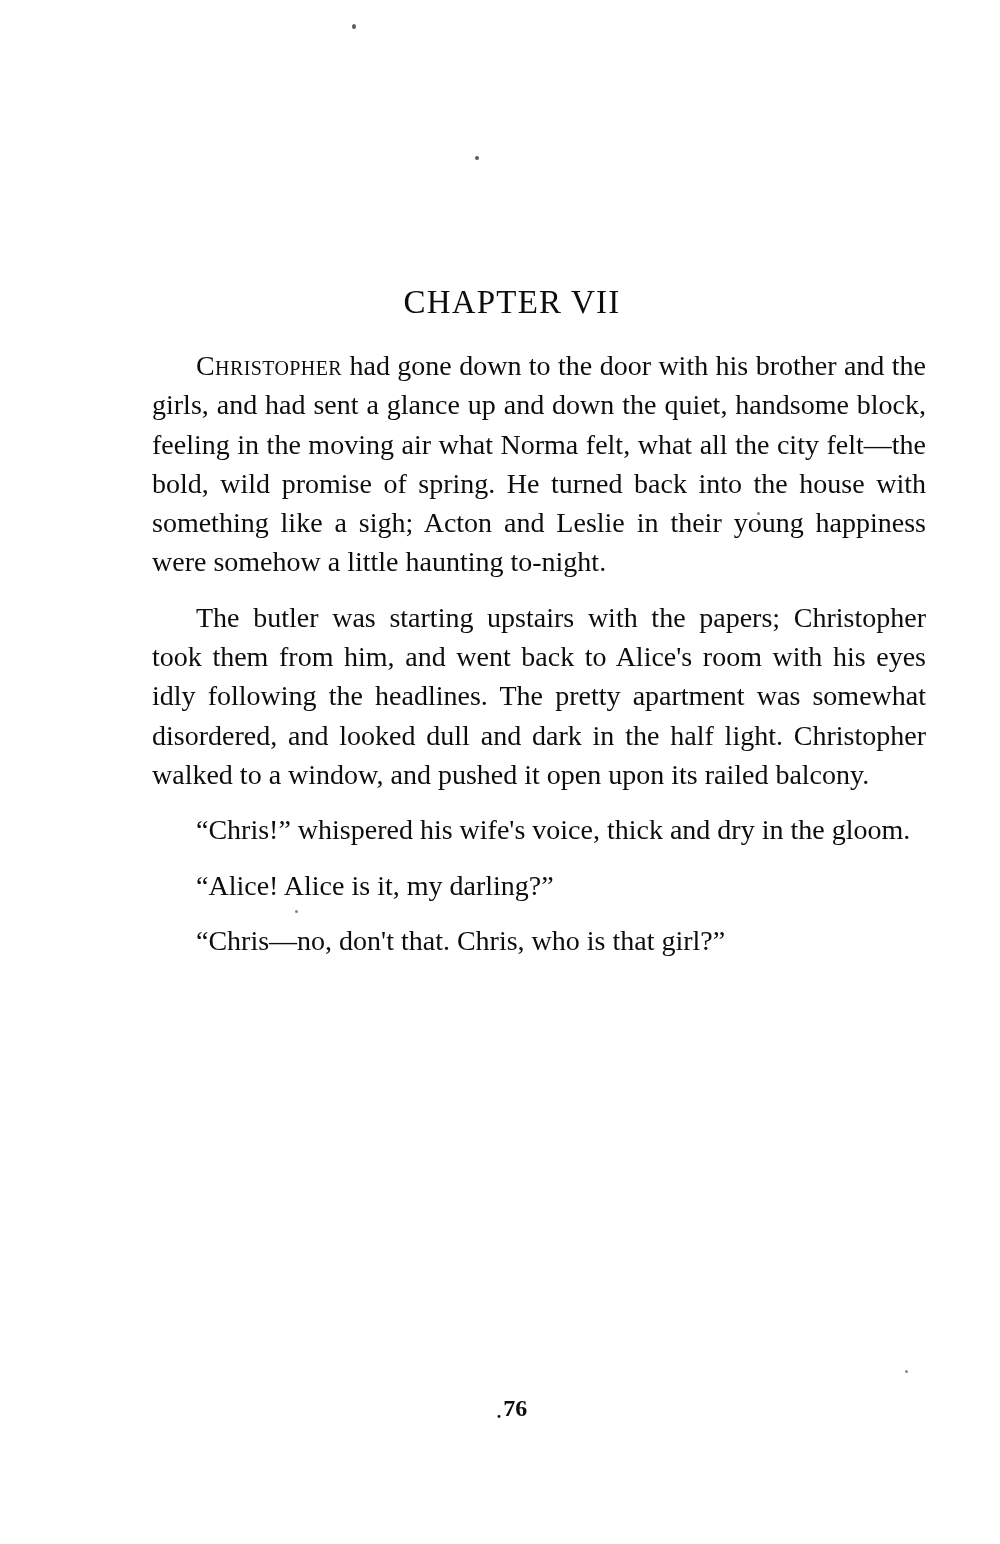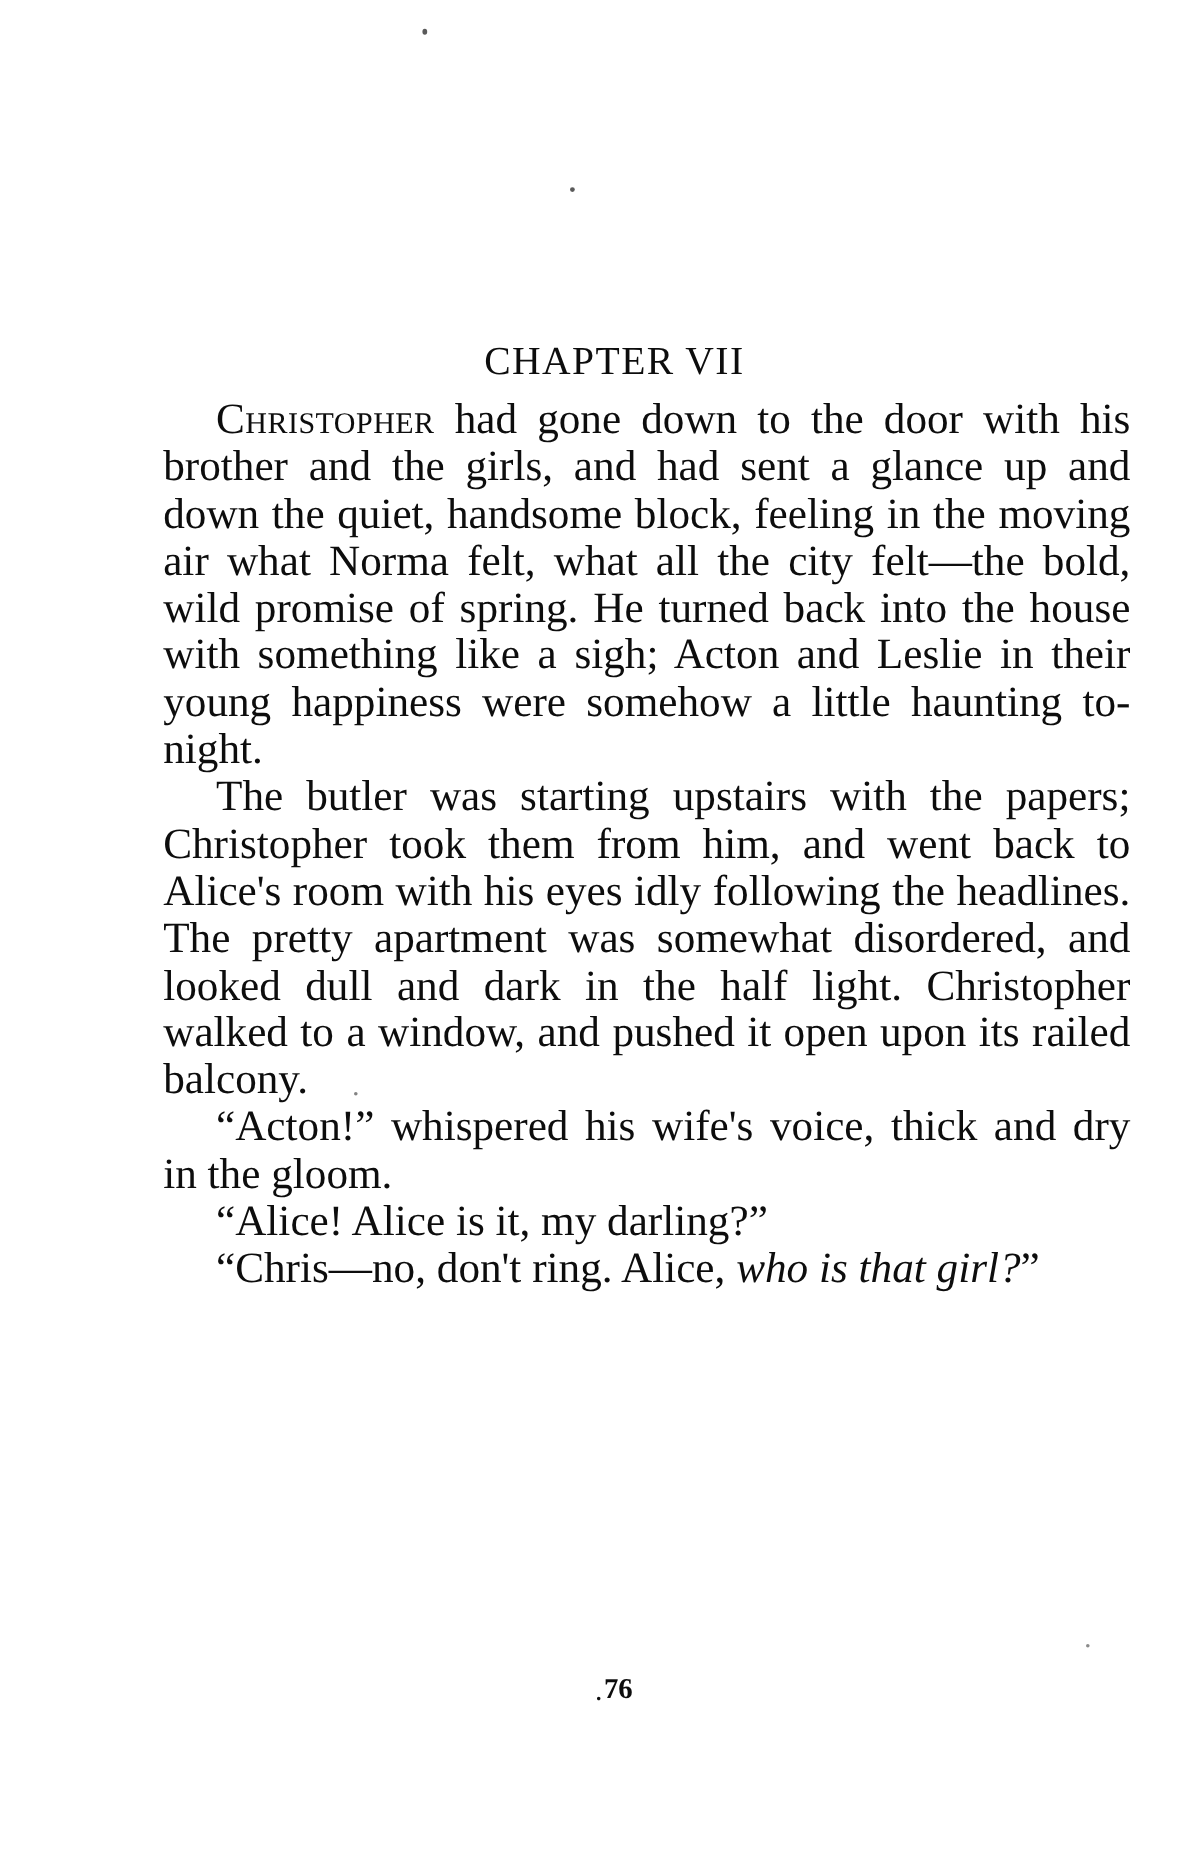--- a/index.html
+++ b/index.html
@@ -45,39 +45,38 @@
   }
 
   .body-text {
     position: absolute;
     top: 330px;
     left: 124px;
     width: 806px;
   }
 
   p.para {
-    margin: 0;
-    font-size: 36px;
+    margin: 16px;
+    font-size: 28px;
     line-height: 39.3px;
     text-align: justify;
     text-indent: 44px;
     hyphens: manual;
   }
 
   p.para.cont {
     text-indent: 44px;
   }
 
   .smallcaps {
     font-variant: small-caps;
     letter-spacing: 0.4px;
   }
 
   .ital {
-    font-style: italic;
   }
 
   .page-number {
     position: absolute;
     top: 1395px;
     left: 0;
     width: 1000px;
     text-align: center;
     font-size: 24px;
     font-weight: bold;
@@ -100,26 +99,26 @@
   <div class="speck s5"></div>
 
   <h1 class="chapter-title">CHAPTER VII</h1>
 
   <div class="body-text">
 
     <p class="para"><span class="smallcaps">Christopher</span><span> had gone down to the door with his brother and the girls, and had sent a glance up and down the quiet, handsome block, feeling in the moving air what Norma felt, what all the city felt—the bold, wild promise of spring.   He turned back into the house with something like a sigh; Acton and Leslie in their young happiness were somehow a little haunting to-night.</span></p>
 
     <p class="para cont"><span>The butler was starting upstairs with the papers; Christopher took them from him, and went back to Alice's room with his eyes idly following the headlines. The pretty apartment was somewhat disordered, and looked dull and dark in the half light.   Christopher walked to a window, and pushed it open upon its railed balcony.</span></p>
 
-    <p class="para cont"><span>“Acton!” whispered his wife's voice, thick and dry in the gloom.</span></p>
+    <p class="para cont"><span>“Chris!” whispered his wife's voice, thick and dry in the gloom.</span></p>
 
 
     <p class="para cont"><span>“Alice!   Alice is it, my darling?”</span></p>
 
 
-    <p class="para cont"><span>“Chris—no, don't ring.   Alice, </span><span class="ital">who is that girl?</span><span>”</span></p>
+    <p class="para cont"><span>“Chris—no, don't that.   Chris, </span><span class="ital">who is that girl?</span><span>”</span></p>
 
 
   </div>
 
   <div class="page-number"><span class="tick">.</span><span>76</span></div>
 
 </div>
 
 </body></html>

